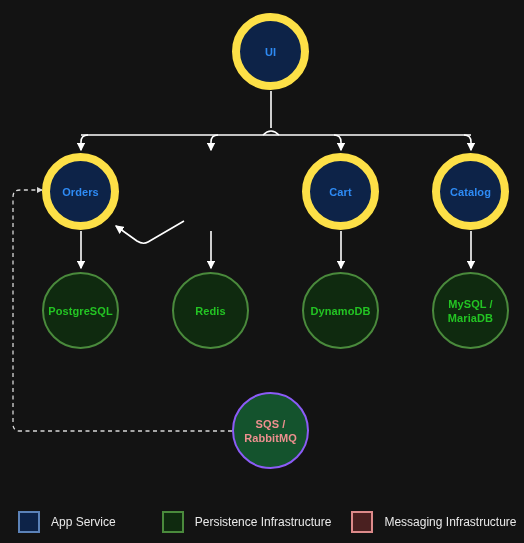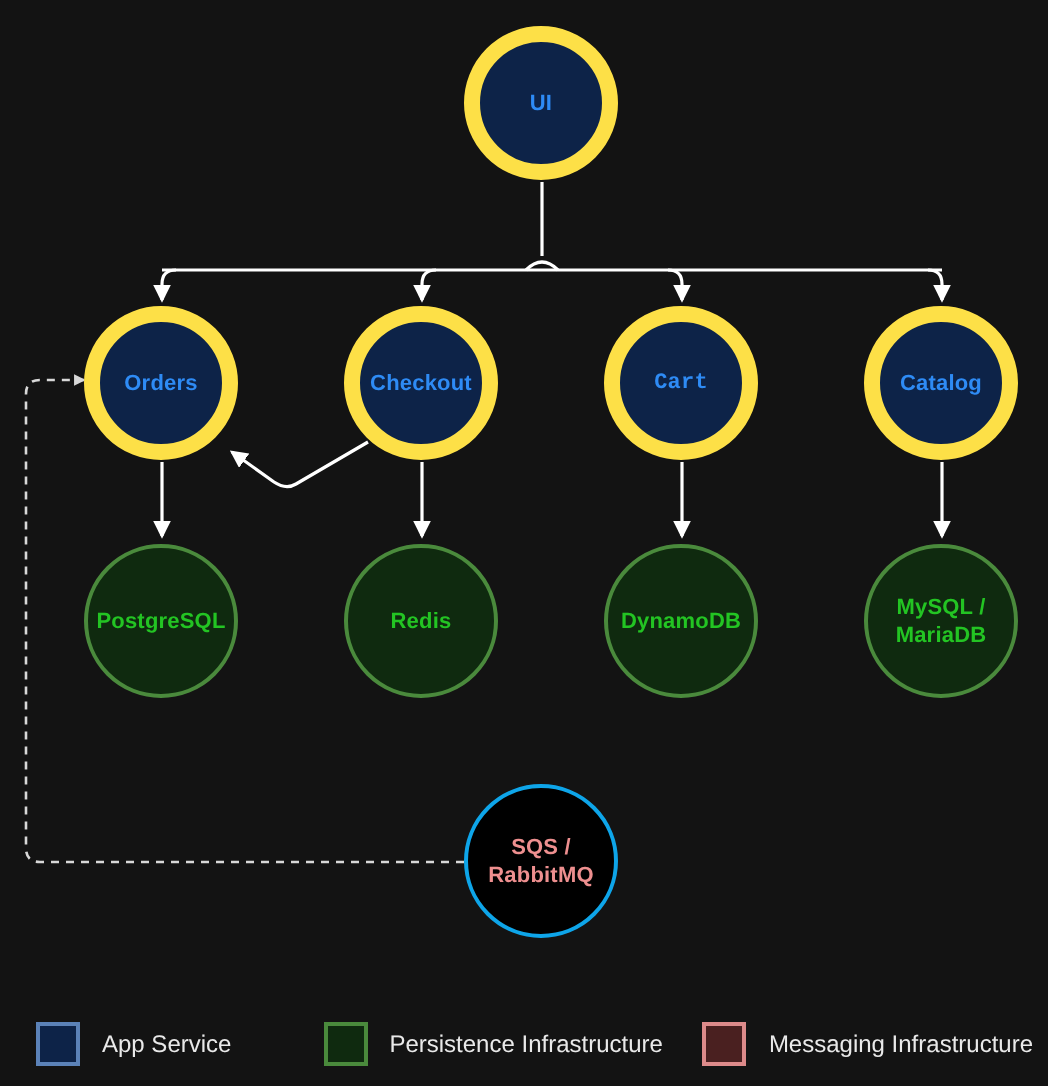--- a/index.html
+++ b/index.html
@@ -40,22 +40,22 @@
     background: #0d2348;
     border: 8px solid #fde047;
     color: #2e8bf5;
   }
   .node.db {
     background: #0f2a0f;
     border: 2px solid #4a8a3c;
     color: #23c423;
   }
   .node.msg {
-    background: #000000;
-    border: 2px solid #0ea5e9;
+    background: #14532d;
+    border: 2px solid #8b5cf6;
     color: #ee8f8f;
   }
   .node-label {
     display: block;
     white-space: pre-line;
     pointer-events: none;
   }
   #legend {
     position: absolute;
     left: 0;
@@ -126,25 +126,22 @@
   </svg>
 
   <div class="node app" style="left:232px; top:13px; width:77px; height:77px;">
     <span class="node-label">UI</span>
   </div>
 
   <div class="node app" style="left:42px; top:153px; width:77px; height:77px;">
     <span class="node-label">Orders</span>
   </div>
 
-  <div class="node app" style="left:172px; top:153px; width:77px; height:77px;">
-    <span class="node-label">Checkout</span>
-  </div>
 
-  <div class="node app" style="left:302px; top:153px; width:77px; height:77px;font-family:Liberation Mono, monospace;">
+  <div class="node app" style="left:302px; top:153px; width:77px; height:77px;">
     <span class="node-label">Cart</span>
   </div>
 
   <div class="node app" style="left:432px; top:153px; width:77px; height:77px;">
     <span class="node-label">Catalog</span>
   </div>
 
   <div class="node db" style="left:42px; top:272px; width:77px; height:77px;">
     <span class="node-label">PostgreSQL</span>
   </div>

